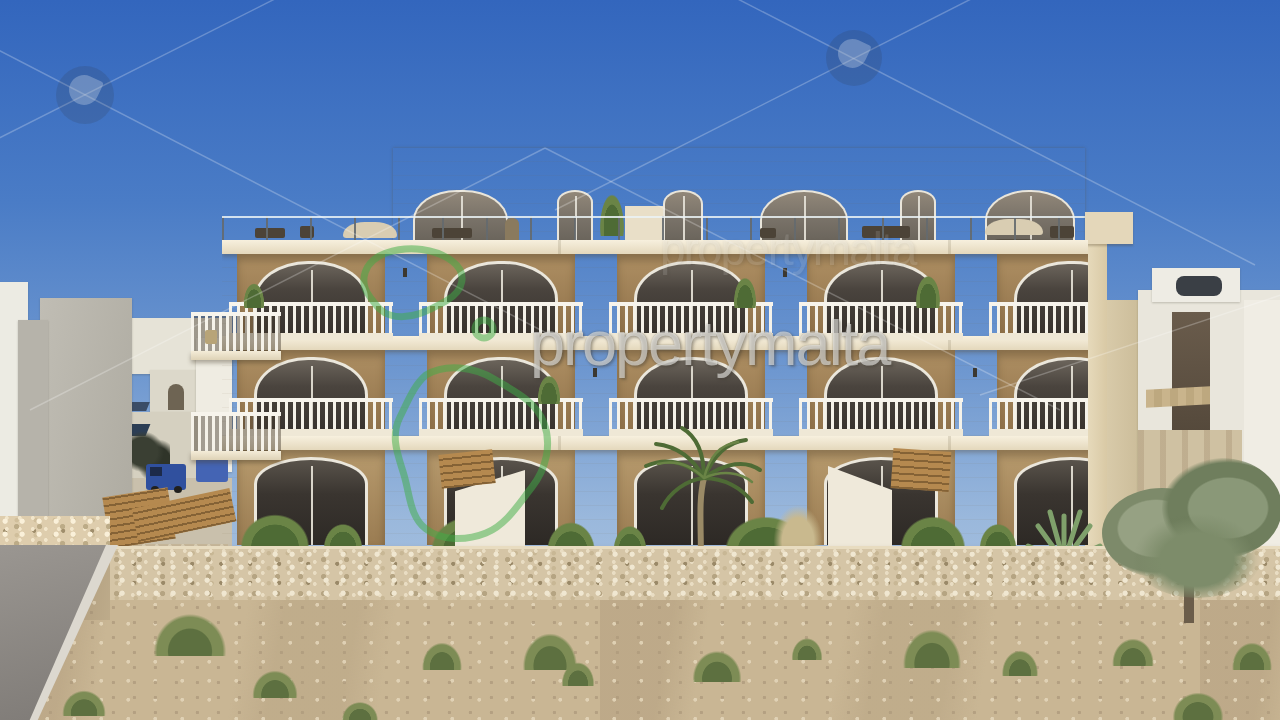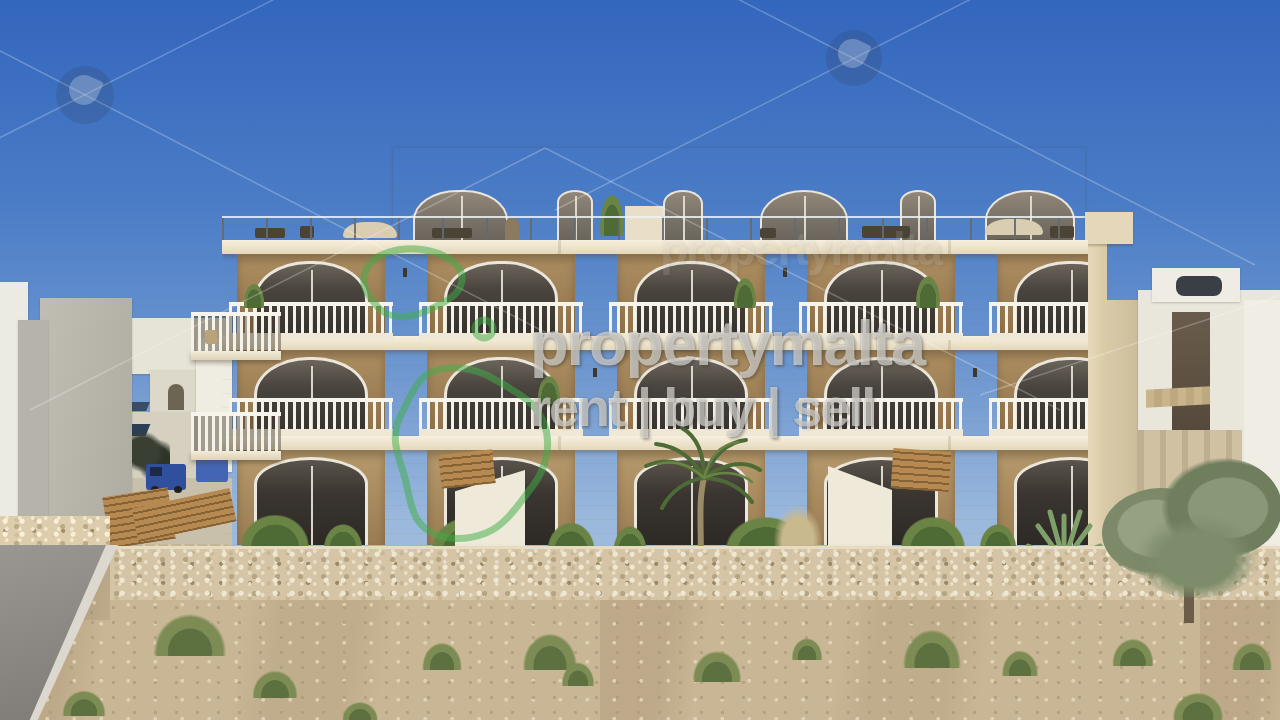--- a/index.html
+++ b/index.html
@@ -65,21 +65,21 @@
      radial-gradient(circle at 40% 50%, rgba(175,155,125,.8) 0 1.4px, transparent 2px),
      radial-gradient(circle at 75% 25%, rgba(226,212,184,.9) 0 1.6px, transparent 2.2px),
      linear-gradient(100deg, rgba(160,138,108,.28) 0 12%, transparent 18% 40%, rgba(172,152,120,.3) 46% 58%, transparent 64%);
      background-size:21px 15px,27px 19px,600px 120px;}
   .tuft{background:radial-gradient(ellipse at 50% 90%,#5d7040 0 38%,#7d8c55 40% 58%,transparent 64%);}
   .wood{background-color:#b5894f;background-image:
      repeating-linear-gradient(0deg,rgba(60,40,15,.4) 0 2px,transparent 2px 7px);}
   .ramp{background:#efe9da;}
 
   
-  .wm-text{font-weight:700;letter-spacing:-2px;color:rgba(252,252,250,.55);
+  .wm-text{font-weight:400;letter-spacing:-2px;color:rgba(252,252,250,.55);
      text-shadow:0 0 2px rgba(80,75,65,.5),2px 2px 3px rgba(60,55,45,.35);
      white-space:nowrap;line-height:1;}
   .wm-circle{border-radius:50%;background:rgba(45,52,68,.17);}
   .wm-circle i{position:absolute;left:22%;top:16%;width:52%;height:52%;
      border-radius:50% 10% 50% 50%;background:rgba(235,240,248,.28);transform:rotate(25deg);}
 </style>
 </head>
 <body>
 
 <div id="stage">
@@ -336,16 +336,15 @@
     <svg style="left:318px;top:225px;width:270px;height:360px;opacity:.5;" viewBox="0 0 270 360">
       <g fill="none" stroke="#3fae46" stroke-width="7" stroke-linejoin="round">
         <path d="M52,72 C40,56 46,36 68,28 C92,20 118,24 134,36 C150,48 146,66 128,76 C112,85 92,96 72,90 C62,87 58,80 52,72 Z"></path>
         <circle cx="166" cy="104" r="9"></circle>
         <path d="M108,150 C128,138 156,142 176,154 C196,166 218,176 226,198 C234,220 228,244 214,262 C200,280 188,300 168,308 C148,316 124,316 108,304 C92,292 92,270 86,250 C80,230 72,212 82,192 C90,176 96,160 108,150 Z"></path>
       </g>
     </svg>
 
     <div class="wm-text" style="left:660px;top:226px;font-size:46px;opacity:.22;">propertymalta</div>
     <div class="wm-text" style="left:530px;top:312px;font-size:63px;">propertymalta</div>
-    <div class="wm-text" style="left:530px;top:380px;font-size:54px;">rent | buy | sell</div>
   </div>
 
 </div>
 
 </body></html>

